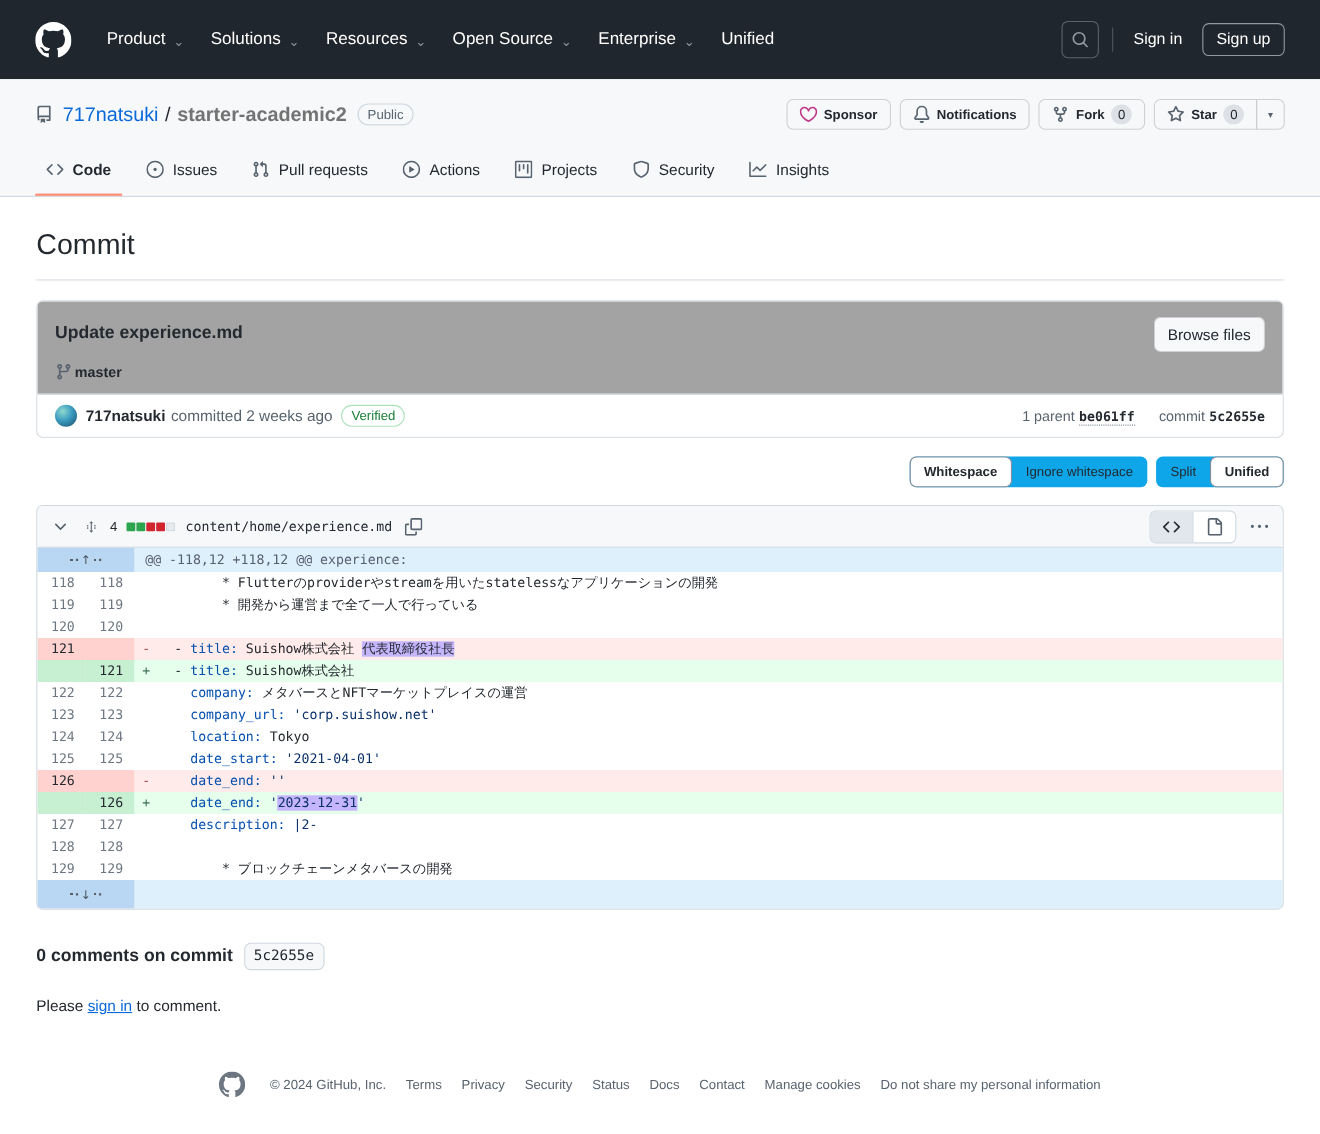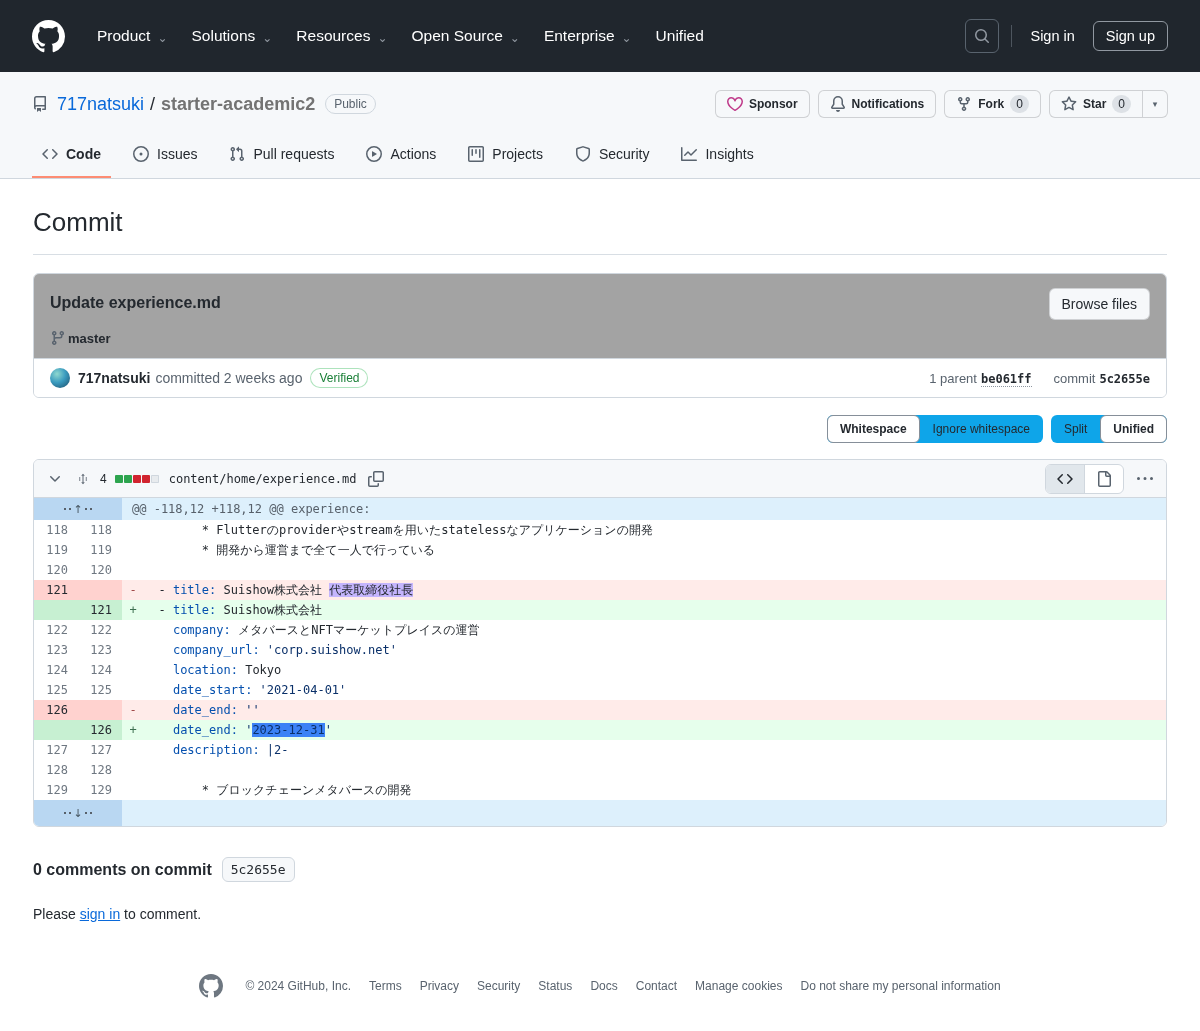--- a/index.html
+++ b/index.html
@@ -98,21 +98,21 @@
   .marker { display:inline-block; width:22px; text-align:center; }
   .del { background:#ffebe9; }
   .del .num { background:#ffd2cf; color:#24292f; }
   .del .marker { color:#a04949; }
   .add { background:#e6ffec; }
   .add .num { background:#c7f0d2; color:#24292f; }
   .add .marker { color:#3d7050; }
   .key { color:#0550ae; }
   .str { color:#0a3069; }
   .del .hl { background:#c4b5fd; }
-  .add .hl { background:#3b82f6; }
+  .add .hl { background:#c4b5fd; }
   .hunk-row { display:flex; min-height:22px; background:#ddf0fc; }
   .gutter { width:88px; flex:none; background:#b9d7f2; display:flex; align-items:center; justify-content:center; cursor:pointer; }
   .hunk-row .code { color:#57606a; padding-left:10px; line-height:22px; }
   .expander { min-height:26px; }
   .unfold { display:flex; align-items:center; gap:2px; color:#45545f; }
   .dotline { width:7px; border-top:2px dotted #57606a; }
   .unfold-arrow { font-size:11px; line-height:1; font-family:"DejaVu Sans", sans-serif; }
 
   
   .comments-head { font-size:16px; font-weight:700; display:flex; align-items:center; gap:10px; margin:30px 0 0; }

